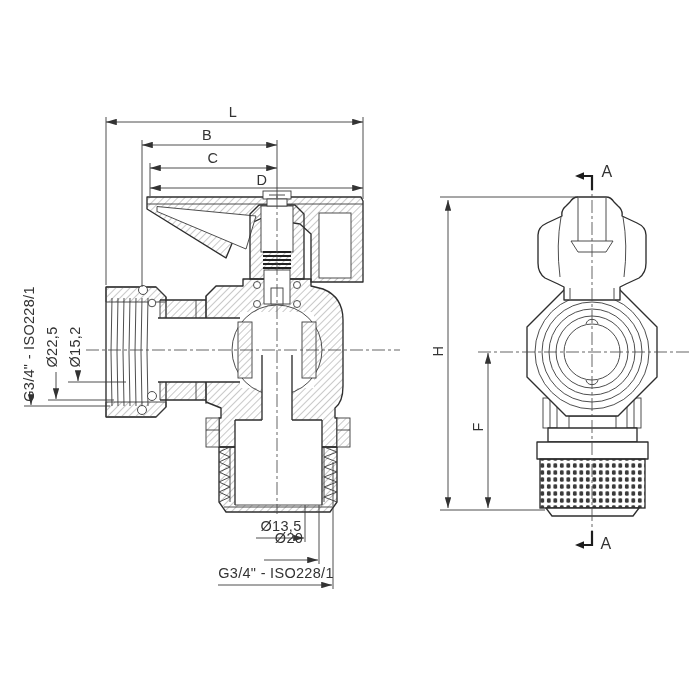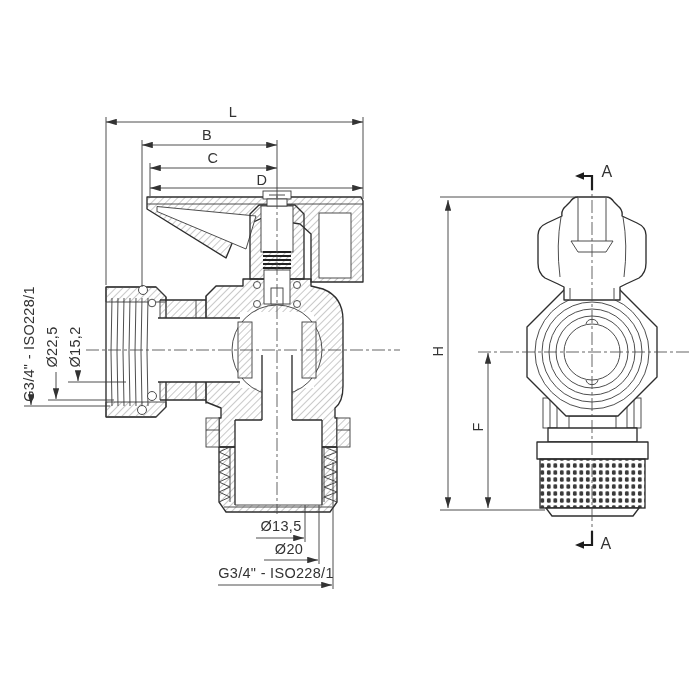--- a/index.html
+++ b/index.html
@@ -224,21 +224,21 @@
 <span class="lbl" style="left:233px;top:112px">L</span>
 <span class="lbl" style="left:207px;top:135px">B</span>
 <span class="lbl" style="left:213px;top:158px">C</span>
 <span class="lbl" style="left:262px;top:180px">D</span>
 
 <span class="lbl rot" style="left:29px;top:344px">G3/4" - ISO228/1</span>
 <span class="lbl rot" style="left:52px;top:347px">Ø22,5</span>
 <span class="lbl rot" style="left:75px;top:347px">Ø15,2</span>
 
 <span class="lbl" style="left:281px;top:526px">Ø13,5</span>
-<span class="lbl" style="left:289px;top:549px">Ø20</span>
+<span class="lbl" style="left:289px;top:538px">Ø20</span>
 <span class="lbl" style="left:276px;top:573px">G3/4" - ISO228/1</span>
 
 <span class="lbl seca" style="left:607px;top:172px">A</span>
 <span class="lbl seca" style="left:606px;top:544px">A</span>
 <span class="lbl rot" style="left:438px;top:351px">H</span>
 <span class="lbl rot" style="left:478px;top:427px">F</span>
 
 </div>
 
 </body></html>

